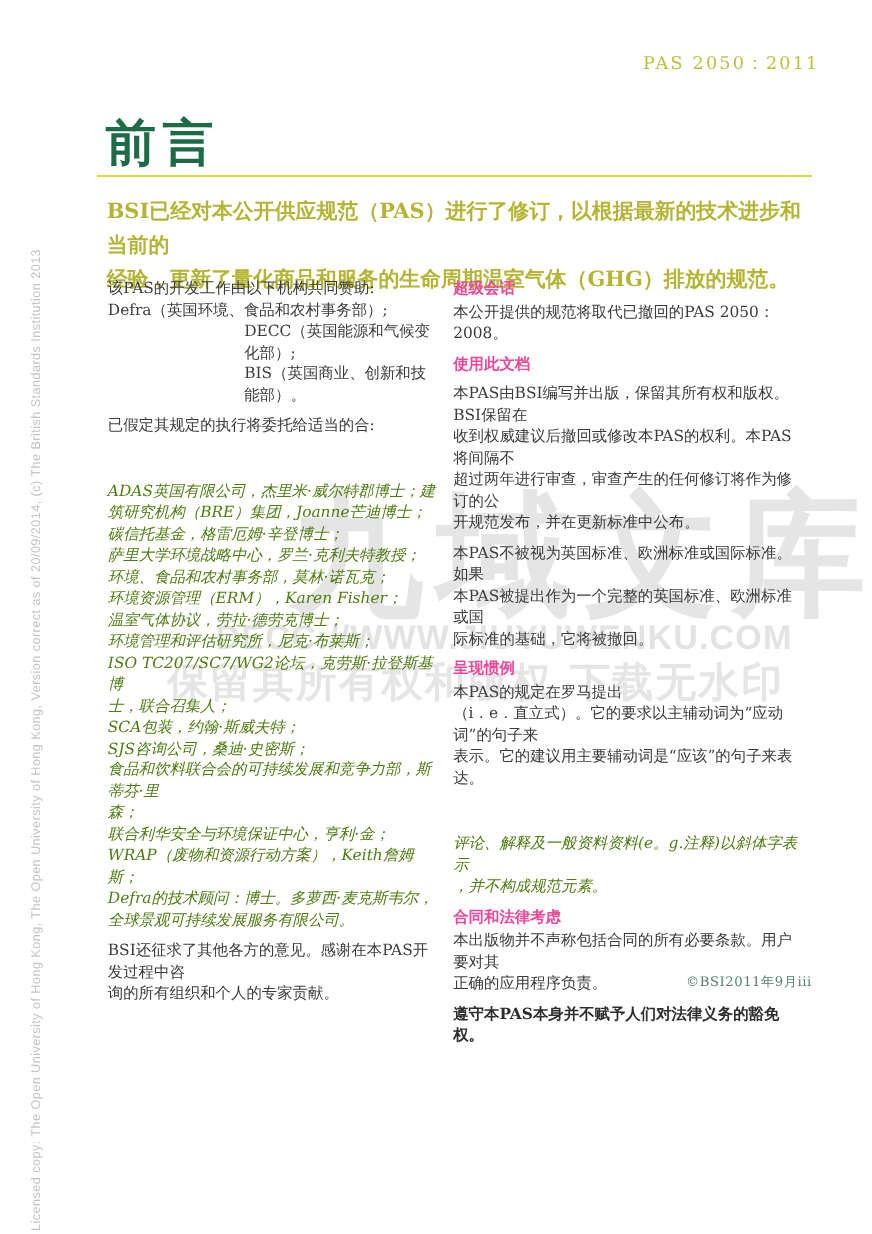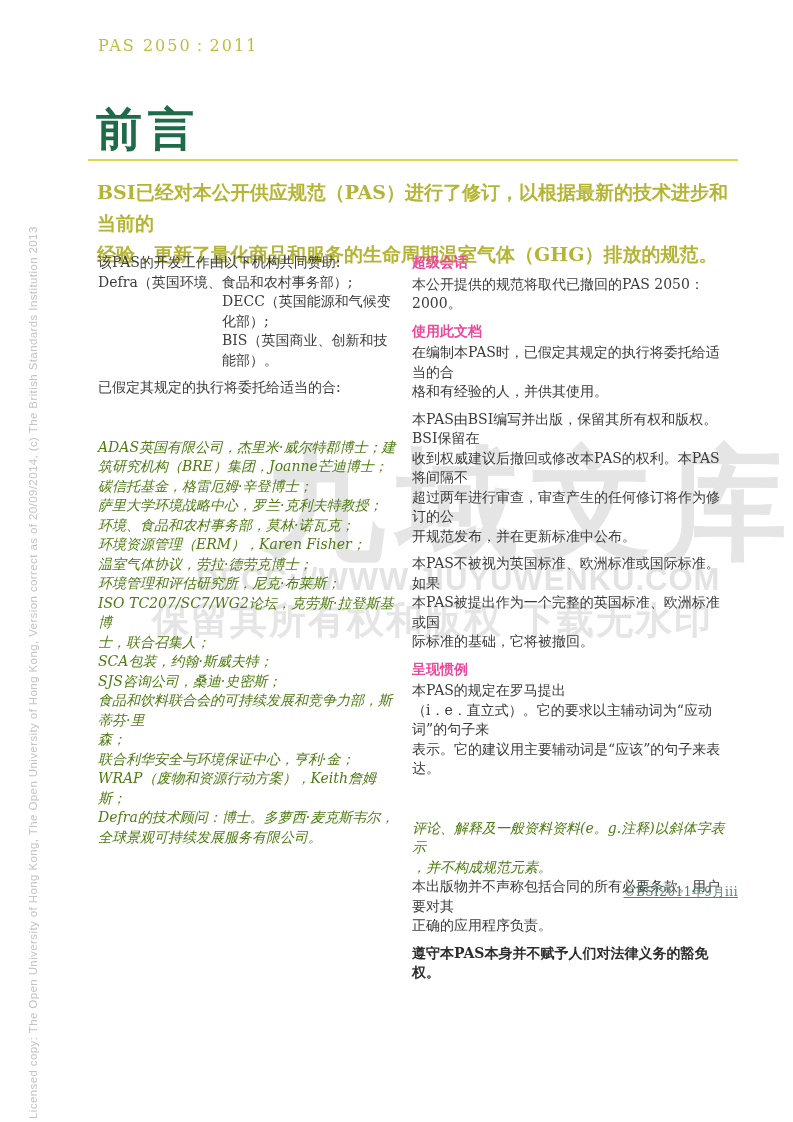--- a/index.html
+++ b/index.html
@@ -18,21 +18,21 @@
   .content{position:relative;z-index:1;}
 
   
   .license{
     position:absolute;left:27px;top:1119px;transform:rotate(-90deg);transform-origin:0 0;
     white-space:nowrap;font-family:"Liberation Sans",sans-serif;font-size:11.5px;
     color:#c4c4c4;letter-spacing:0.4px;z-index:1;
   }
 
   .doc-ref{
-    position:absolute;left:98px;top:36px;width:647px;
+    position:absolute;left:98px;top:48px;width:647px;text-align:right;
     font-size:16px;color:#bebe3c;letter-spacing:2px;z-index:1;
   }
 
   .page-title{
     position:absolute;left:96px;top:104px;margin:0;
     font-size:46px;font-weight:600;color:#1e6b47;letter-spacing:6px;line-height:1.1;z-index:1;
   }
   .title-rule{
     position:absolute;left:88px;top:159px;width:650px;height:2px;background:#d9d94f;z-index:1;
   }
@@ -52,21 +52,21 @@
 
   .para{white-space:pre-line;margin:0;}
   .para.gap{margin-top:8px;}
   .para.heading{color:#ec4899;font-weight:bold;margin-bottom:2px;}
   .para.italic{font-style:italic;color:#4d7c0f;margin-top:40px;}
   .para.bold{font-weight:bold;color:#2e2e2e;}
   .para.indent{margin-left:124px;}
 
   .footer{
     position:absolute;left:98px;top:884px;width:640px;text-align:right;
-    font-size:12px;color:#55806c;letter-spacing:0.5px;z-index:1;text-decoration:underline;
+    font-size:12px;color:#55806c;letter-spacing:0.5px;z-index:1;
   }
 </style>
 </head>
 <body>
 
 <div class="page">
 
   <div class="wm wm-brand">九域文库</div>
   <div class="wm wm-url">DECC://WWW.JIUYUWENKU.COM</div>
   <div class="wm wm-tagline">保留其所有权和版权 下载无水印</div>
@@ -101,40 +101,41 @@
 ISO TC207/SC7/WG2论坛，克劳斯·拉登斯基博
 士，联合召集人；
 SCA包装，约翰·斯威夫特；
 SJS咨询公司，桑迪·史密斯；
 食品和饮料联合会的可持续发展和竞争力部，斯蒂芬·里
 森；
 联合利华安全与环境保证中心，亨利·金；
 WRAP（废物和资源行动方案），Keith詹姆斯；
 Defra的技术顾问：博士。多萝西·麦克斯韦尔，
 全球景观可持续发展服务有限公司。</div>
+          <div class="para gap">BSI还征求了其他各方的意见。感谢在本PAS开发过程中咨
+询的所有组织和个人的专家贡献。</div>
         </div>
       <div class="col col-right">
           <div class="para heading">超级会话</div>
-          <div class="para">本公开提供的规范将取代已撤回的PAS 2050：2000。</div>
+          <div class="para">本公开提供的规范将取代已撤回的PAS 2050：2008。</div>
           <div class="para heading gap">使用此文档</div>
-          <div class="para">在编制本PAS时，已假定其规定的执行将委托给适当的合
-格和有经验的人，并供其使用。</div>
           <div class="para gap">本PAS由BSI编写并出版，保留其所有权和版权。BSI保留在
 收到权威建议后撤回或修改本PAS的权利。本PAS将间隔不
 超过两年进行审查，审查产生的任何修订将作为修订的公
 开规范发布，并在更新标准中公布。</div>
           <div class="para gap">本PAS不被视为英国标准、欧洲标准或国际标准。如果
 本PAS被提出作为一个完整的英国标准、欧洲标准或国
 际标准的基础，它将被撤回。</div>
           <div class="para heading gap">呈现惯例</div>
           <div class="para">本PAS的规定在罗马提出
 （i．e．直立式）。它的要求以主辅动词为“应动词”的句子来
 表示。它的建议用主要辅动词是“应该”的句子来表达。</div>
           <div class="para italic gap">评论、解释及一般资料资料(e。g.注释)以斜体字表示
 ，并不构成规范元素。</div>
+          <div class="para heading gap">合同和法律考虑</div>
           <div class="para">本出版物并不声称包括合同的所有必要条款。用户要对其
 正确的应用程序负责。</div>
           <div class="para bold gap">遵守本PAS本身并不赋予人们对法律义务的豁免权。</div>
         </div>
     </div>
 
     <div class="footer">©BSI2011年9月iii</div>
 
   </div>
 </div>

